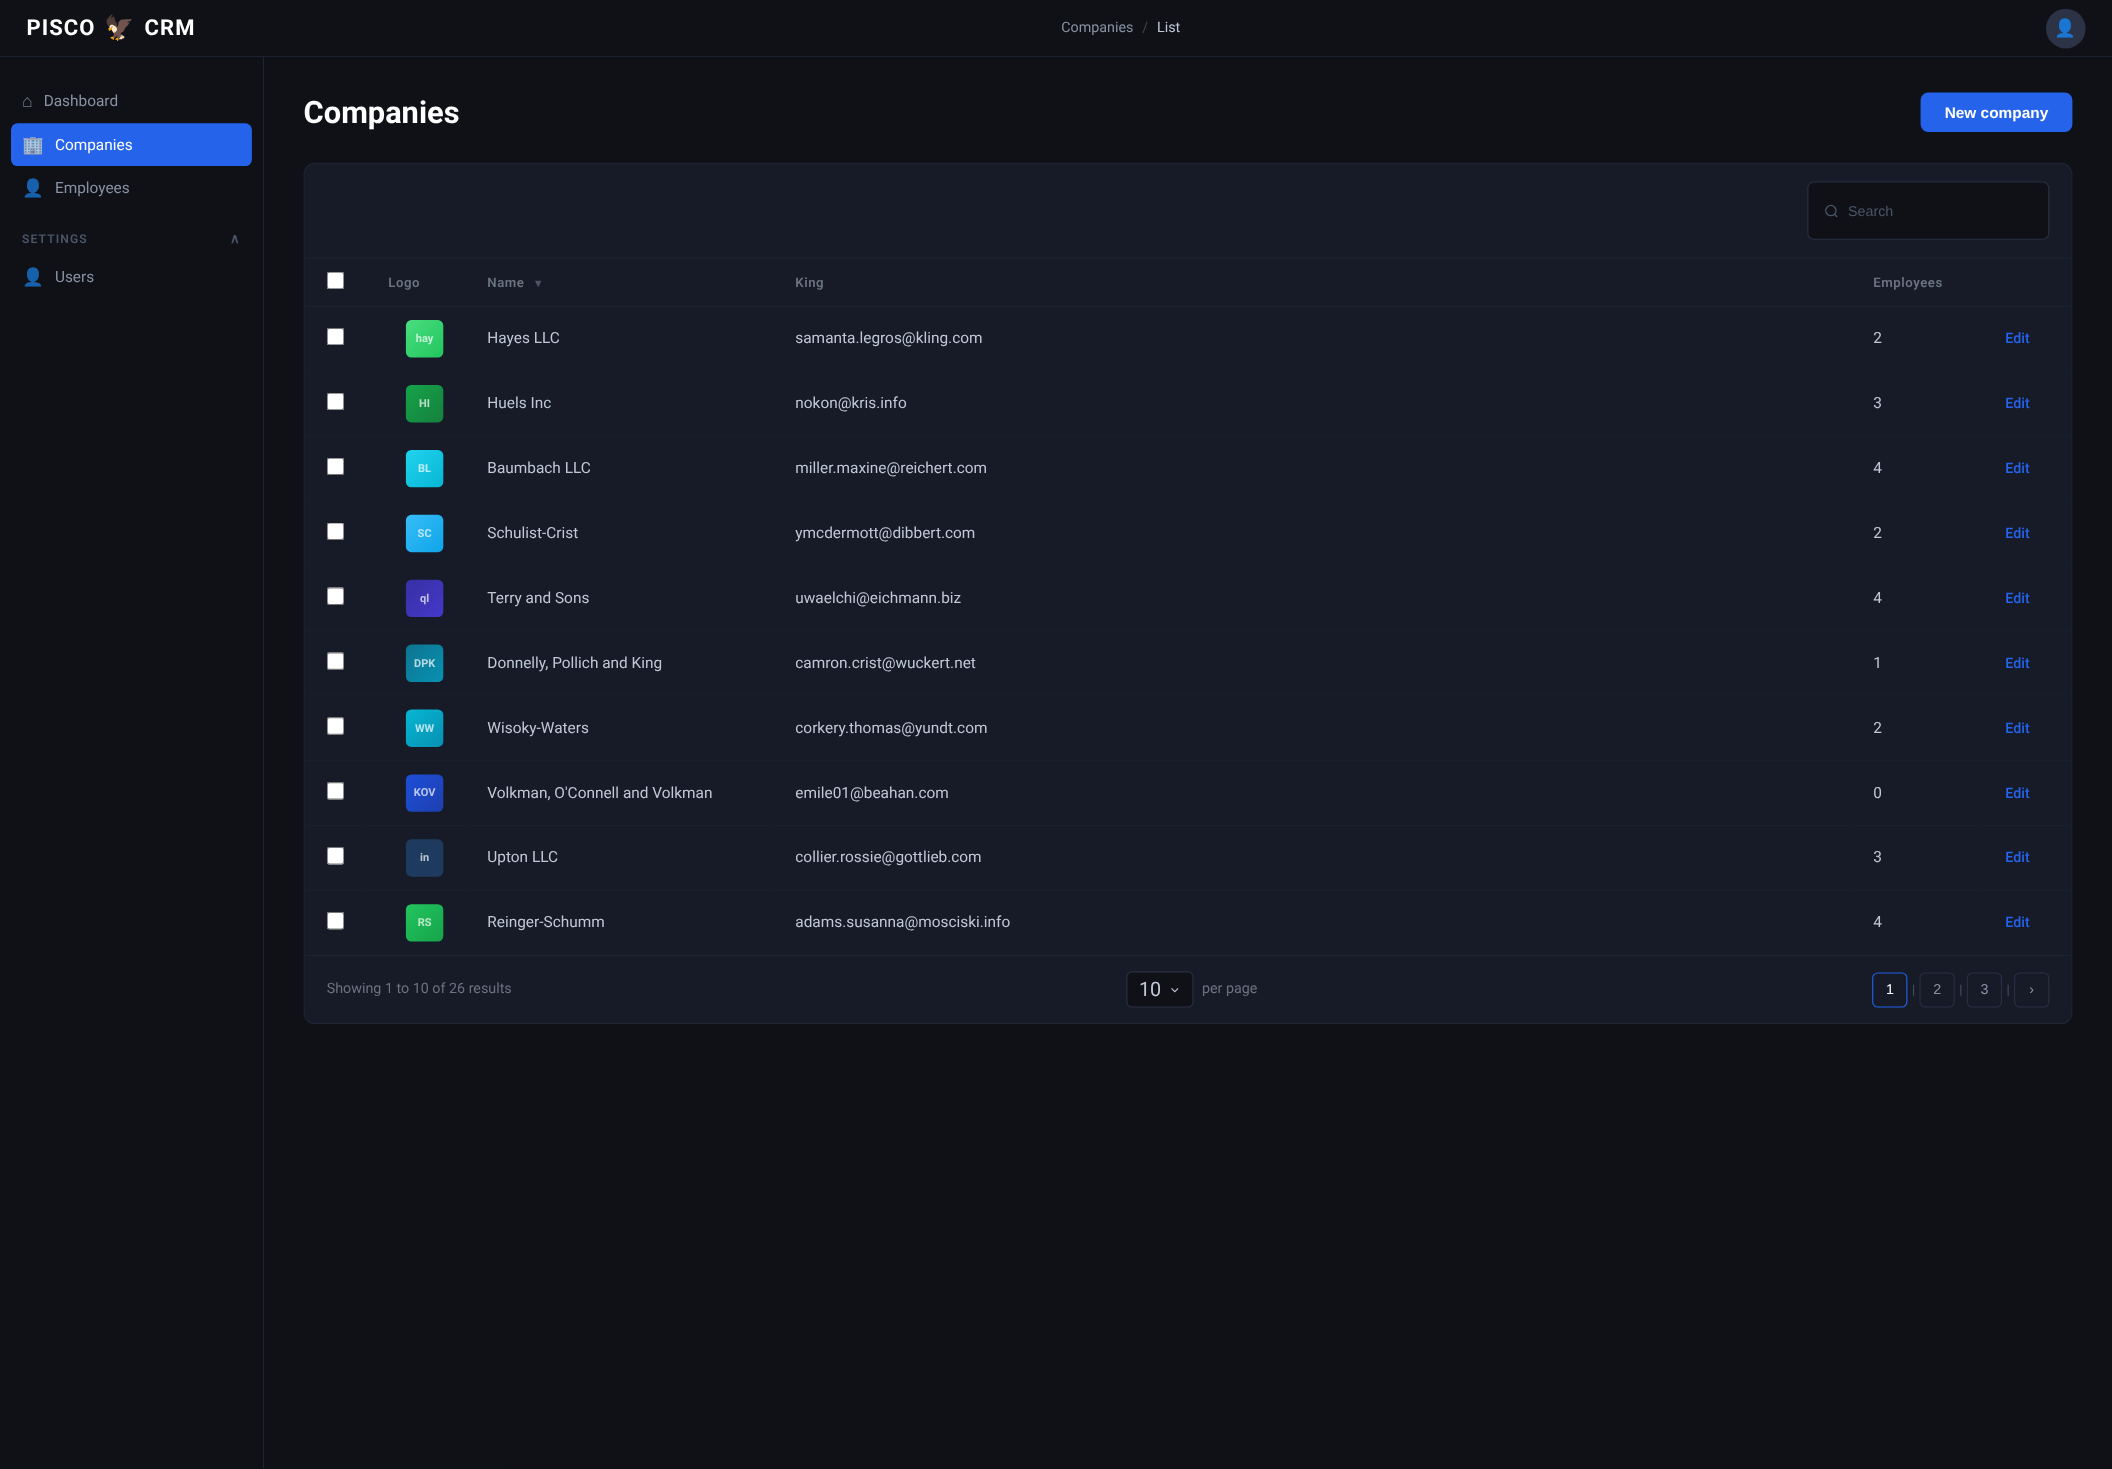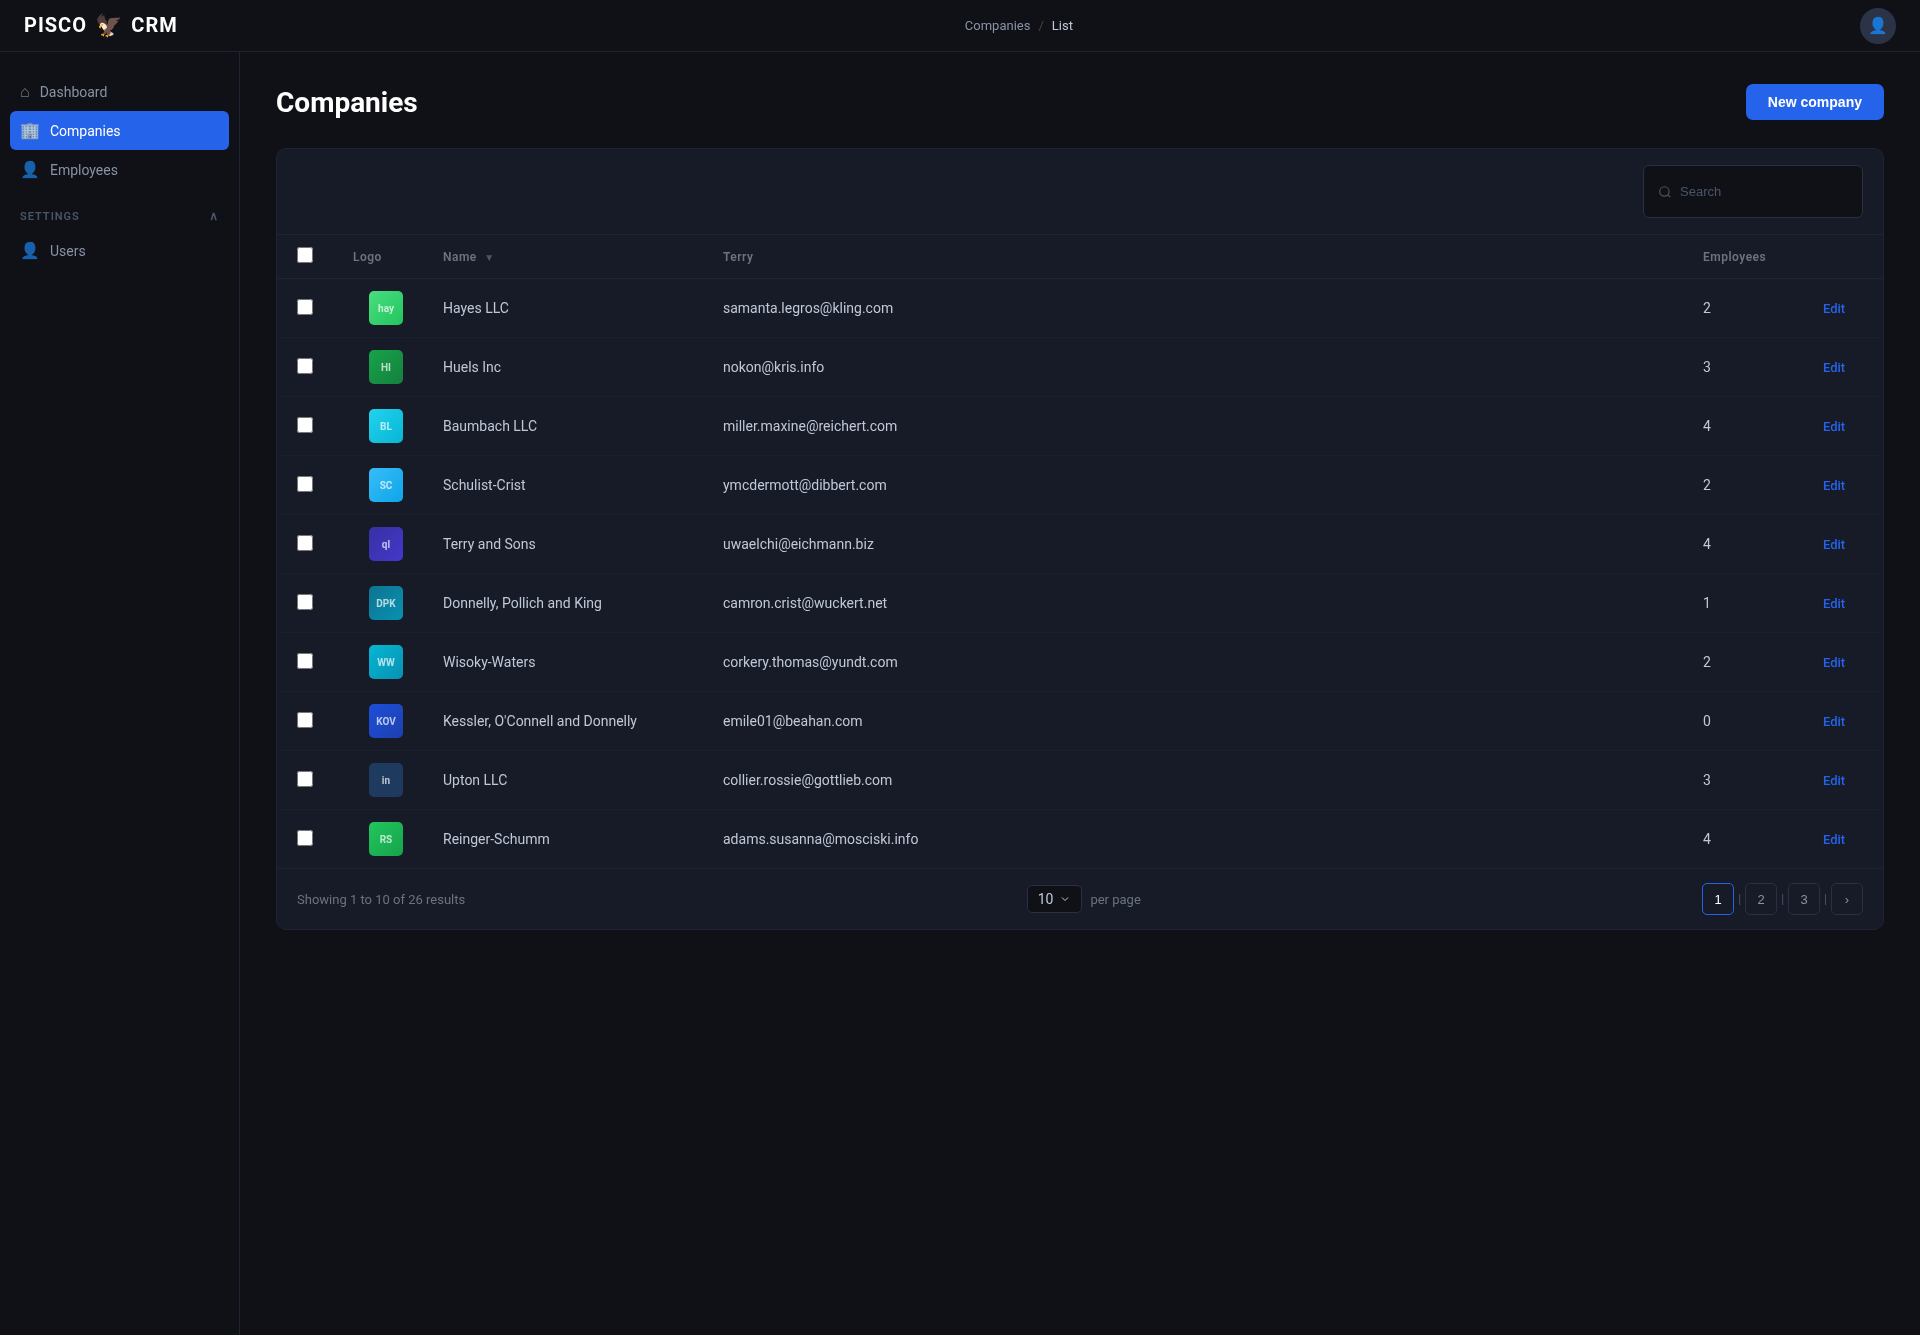--- a/index.html
+++ b/index.html
@@ -293,21 +293,21 @@
       display: flex;
       align-items: center;
       gap: 8px;
     }
     .per-page-dropdown {
       background: #0f1117;
       border: 1px solid #2a3044;
       border-radius: 5px;
       color: #c0c8d8;
       padding: 5px 10px;
-      font-size: 14px;
+      font-size: 18px;
       cursor: pointer;
       display: flex;
       align-items: center;
       gap: 6px;
     }
     .pagination {
       display: flex;
       align-items: center;
       gap: 2px;
     }
@@ -406,21 +406,21 @@
               <input type="checkbox" class="header-checkbox" style="">
             </th>
             <th class="th-logo">
               <span>Logo</span>
             </th>
             <th class="th-name">
               <span>Name</span>
               <span class="sort-icon">▼</span>
             </th>
             <th class="th-email">
-              <span>Terry</span>
+              <span>King</span>
             </th>
             <th class="th-employees">
               <span>Employees</span>
             </th>
             <th class="th-actions"></th>
           </tr>
         </thead>
         <tbody id="table-body">
         <tr>
       <td class="td-check">
@@ -536,21 +536,21 @@
     </tr>
             <tr>
       <td class="td-check">
         <input type="checkbox" class="row-checkbox" style="">
       </td>
       <td class="td-logo">
         <div class="company-logo" style="background: linear-gradient(135deg, #1d4ed8, #1e40af)">
           KOV
         </div>
       </td>
-      <td>Kessler, O'Connell and Donnelly</td>
+      <td>Volkman, O'Connell and Volkman</td>
       <td>emile01@beahan.com</td>
       <td>0</td>
       <td>
         <a class="edit-link">Edit</a>
       </td>
     </tr>
             <tr>
       <td class="td-check">
         <input type="checkbox" class="row-checkbox" style="">
       </td>

